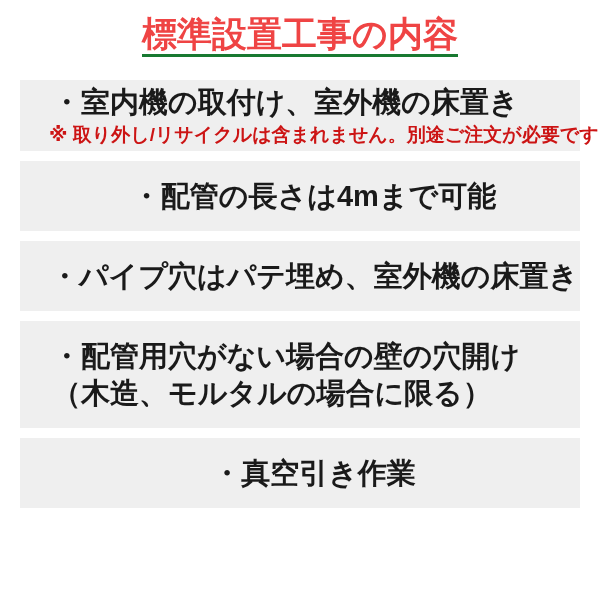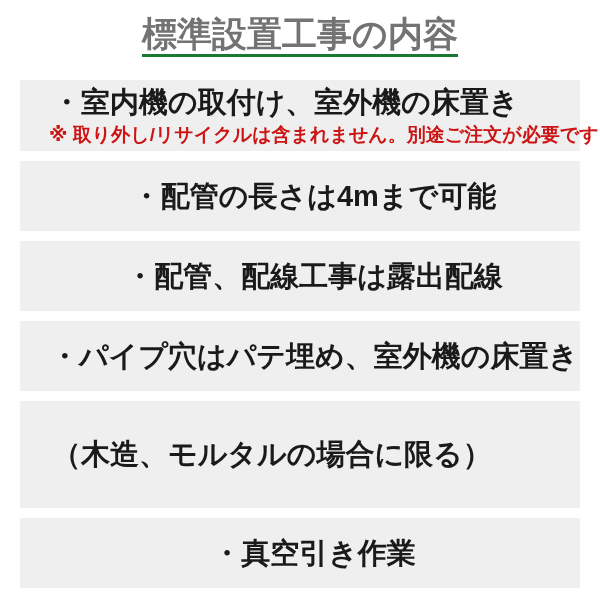--- a/index.html
+++ b/index.html
@@ -18,21 +18,21 @@
   .title-wrap {
     padding-top: 14px;
     text-align: center;
   }
   .title {
     display: inline-block;
     margin: 0;
     font-size: 35px;
     font-weight: bold;
     line-height: 1.12;
-    color: #737373;
+    color: #ef4444;
     border-bottom: 3px solid #187931;
     padding-bottom: 1px;
     letter-spacing: 0px;
   }
   .block {
     box-sizing: border-box;
     width: 560px;
     margin-left: 20px;
     margin-bottom: 10px;
     background: #efefef;
@@ -73,29 +73,27 @@
 
   <div class="block first">
     <div class="item-text">・室内機の取付け、室外機の床置き</div>
     <div class="item-note">※ 取り外し/リサイクルは含まれません。別途ご注文が必要です。</div>
   </div>
 
   <div class="block single">
     <div class="item-text">・配管の長さは4mまで可能</div>
   </div>
 
-  <div class="block single">
-    <div class="item-text">・配管、配線工事は露出配線</div>
-  </div>
 
   <div class="block single">
     <div class="item-text">・パイプ穴はパテ埋め、室外機の床置き</div>
   </div>
 
   <div class="block tall">
+    <div class="item-text">・配管用穴がない場合の壁の穴開け</div>
     <div class="item-text">（木造、モルタルの場合に限る）</div>
   </div>
 
   <div class="block single">
     <div class="item-text">・真空引き作業</div>
   </div>
 
 </div>
 
 </body></html>

